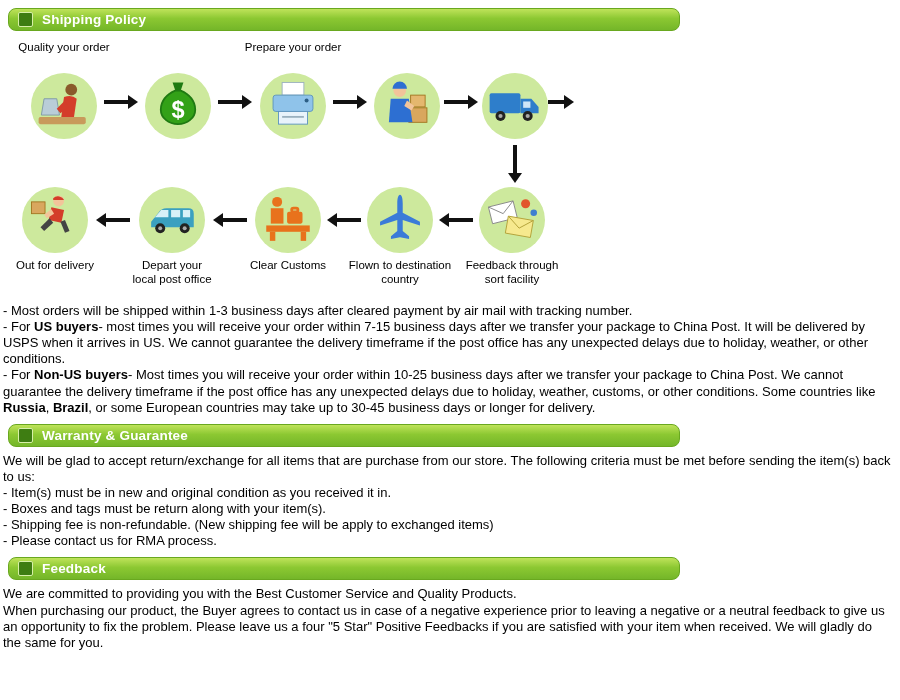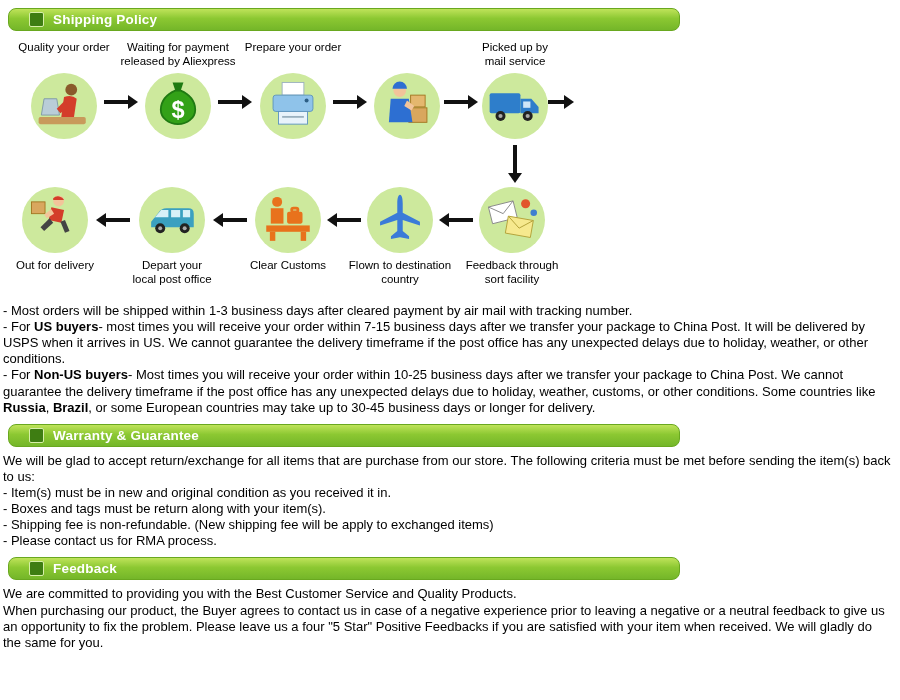--- a/index.html
+++ b/index.html
@@ -5,21 +5,21 @@
   html,body { margin:0; padding:0; }
   body {
     width:900px; height:700px; background:#ffffff; position:relative; overflow:hidden;
     font-family:"Liberation Sans", sans-serif; color:#000;
   }
   
   .bar {
     position:relative; height:23px; width:672px; margin:8px 0 0 8px;
     border-radius:8px; border:1px solid #69a81f;
     background:linear-gradient(#bfe35a,#8cc832 45%,#74b629);
-    display:flex; align-items:center; box-sizing:border-box;padding-left:11px;
+    display:flex; align-items:center; box-sizing:border-box;
   }
   .bar .sq {
     width:13px; height:13px; margin:0 9px 0 9px; background:#3e7d12;
     border:1px solid #d7efa8; border-radius:2px; flex:0 0 auto;
   }
   .bar .t { color:#fff; font-weight:bold; font-size:13.5px; letter-spacing:.2px; }
 
   
   .flow { position:relative; height:262px; margin-top:4px; }
   .step-label {
@@ -42,25 +42,21 @@
 <body>
 
 <div class="bar">
   <div class="sq"></div>
   <div class="t">Shipping Policy</div>
 </div>
 
 <div class="flow">
 
   <div class="step-label" style="left:-1px;top:6px">Quality your order</div>
-  <div class="step-label" style="left:113px;top:6px">Waiting for payment
-released by Aliexpress</div>
   <div class="step-label" style="left:228px;top:6px">Prepare your order</div>
-  <div class="step-label" style="left:450px;top:6px">Picked up by
-mail service</div>
 
   <div class="blob" style="left:31px;top:38px">
     <svg viewBox="0 0 64 64">
       <rect x="4" y="44" width="52" height="8" rx="2" fill="#c89a5b"></rect>
       <path d="M10 24 h14 l3 18 h-20 z" fill="#b9cdd8" stroke="#7d97a6"></path>
       <circle cx="40" cy="14" r="6.5" fill="#8a5a2b"></circle>
       <path d="M32 22 q9 -3 14 2 l-3 20 h-14 z" fill="#d43d2a"></path>
       <path d="M33 26 l-9 9 4 5 9 -7 z" fill="#d43d2a"></path>
     </svg>
   </div>

